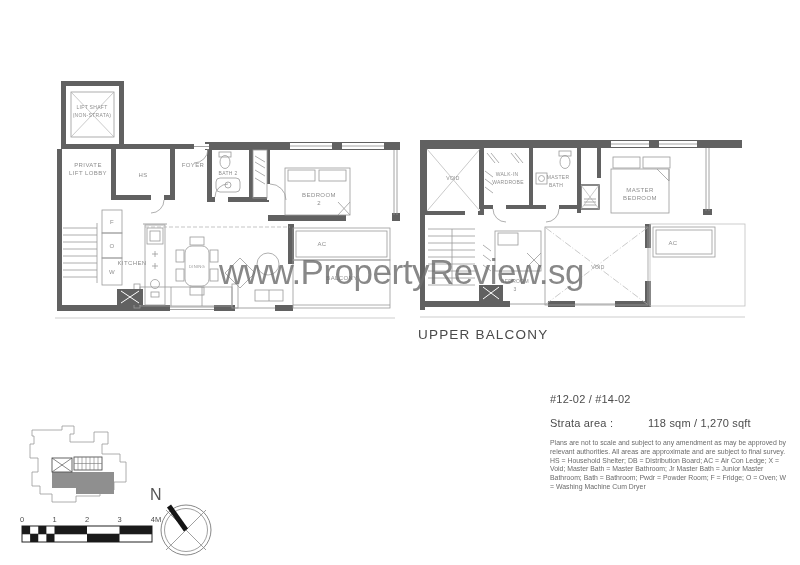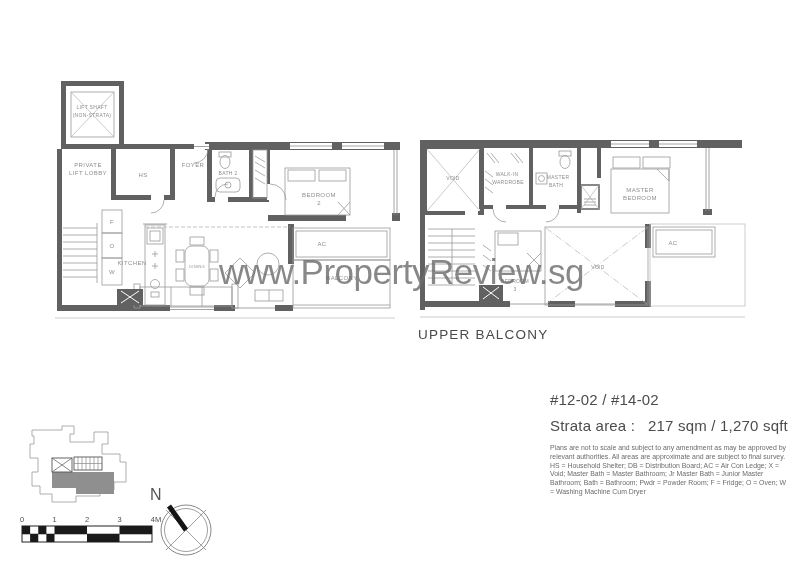--- a/index.html
+++ b/index.html
@@ -22,22 +22,22 @@
   .winline{stroke:#8d8d8d;stroke-width:0.8;}
   
   .watermark{left:219px;top:252px;font-size:35px;color:#6e6e6e;opacity:0.82;
              letter-spacing:-0.5px;white-space:nowrap;font-weight:400;}
   
   .storey-title{font-size:13.5px;color:#4a4a4a;letter-spacing:1.2px;}
   .st-lower{left:57px;top:327px;}
   .st-upper{left:418px;top:327px;}
   
   .info{left:550px;top:392px;width:244px;color:#4c4c4c;}
-  .info .hline{font-size:15px;line-height:15px;letter-spacing:0.2px;}
-  .strata{display:flex;margin-top:10px;font-size:15px;letter-spacing:0.2px;}
+  .info .hline{font-size:11px;line-height:15px;letter-spacing:0.2px;}
+  .strata{display:flex;margin-top:10px;font-size:11px;letter-spacing:0.2px;}
   .strata .sl{width:98px;}
   .fine{margin:10px 0 0 0;font-size:6.9px;line-height:1.27;color:#6b6b6b;width:240px;}
   .fine2{margin:0;font-size:6.9px;line-height:1.27;color:#6b6b6b;width:240px;}
   
   .sbnum{font-size:7.5px;fill:#4d4d4d;text-anchor:middle;}
   .north{font-size:16px;fill:#555555;}
 </style>
 </head>
 <body>
 
@@ -374,19 +374,19 @@
       <line x1="24" y1="28" x2="64" y2="68" stroke="#888888" stroke-width="0.8"></line>
       <line x1="24" y1="68" x2="64" y2="28" stroke="#888888" stroke-width="0.8"></line>
       <line x1="44" y1="48" x2="27" y2="24" stroke="#141414" stroke-width="5"></line>
     </g>
   </svg>
 
   <div class="abs info">
     <div class="hline">#12-02 / #14-02</div>
     <div class="strata">
       <span class="sl">Strata area :</span>
-      <span>217 sqm / 1,270 sqft</span>
+      <span>118 sqm / 1,270 sqft</span>
     </div>
     <p class="fine">Plans are not to scale and subject to any amendment as may be approved by relevant authorities. All areas are approximate and are subject to final survey.</p>
     <p class="fine2">HS = Household Shelter; DB = Distribution Board; AC = Air Con Ledge; X = Void; Master Bath = Master Bathroom; Jr Master Bath = Junior Master Bathroom; Bath = Bathroom; Pwdr = Powder Room; F = Fridge; O = Oven; W = Washing Machine Cum Dryer</p>
   </div>
 
 </div>
 
 </body></html>

